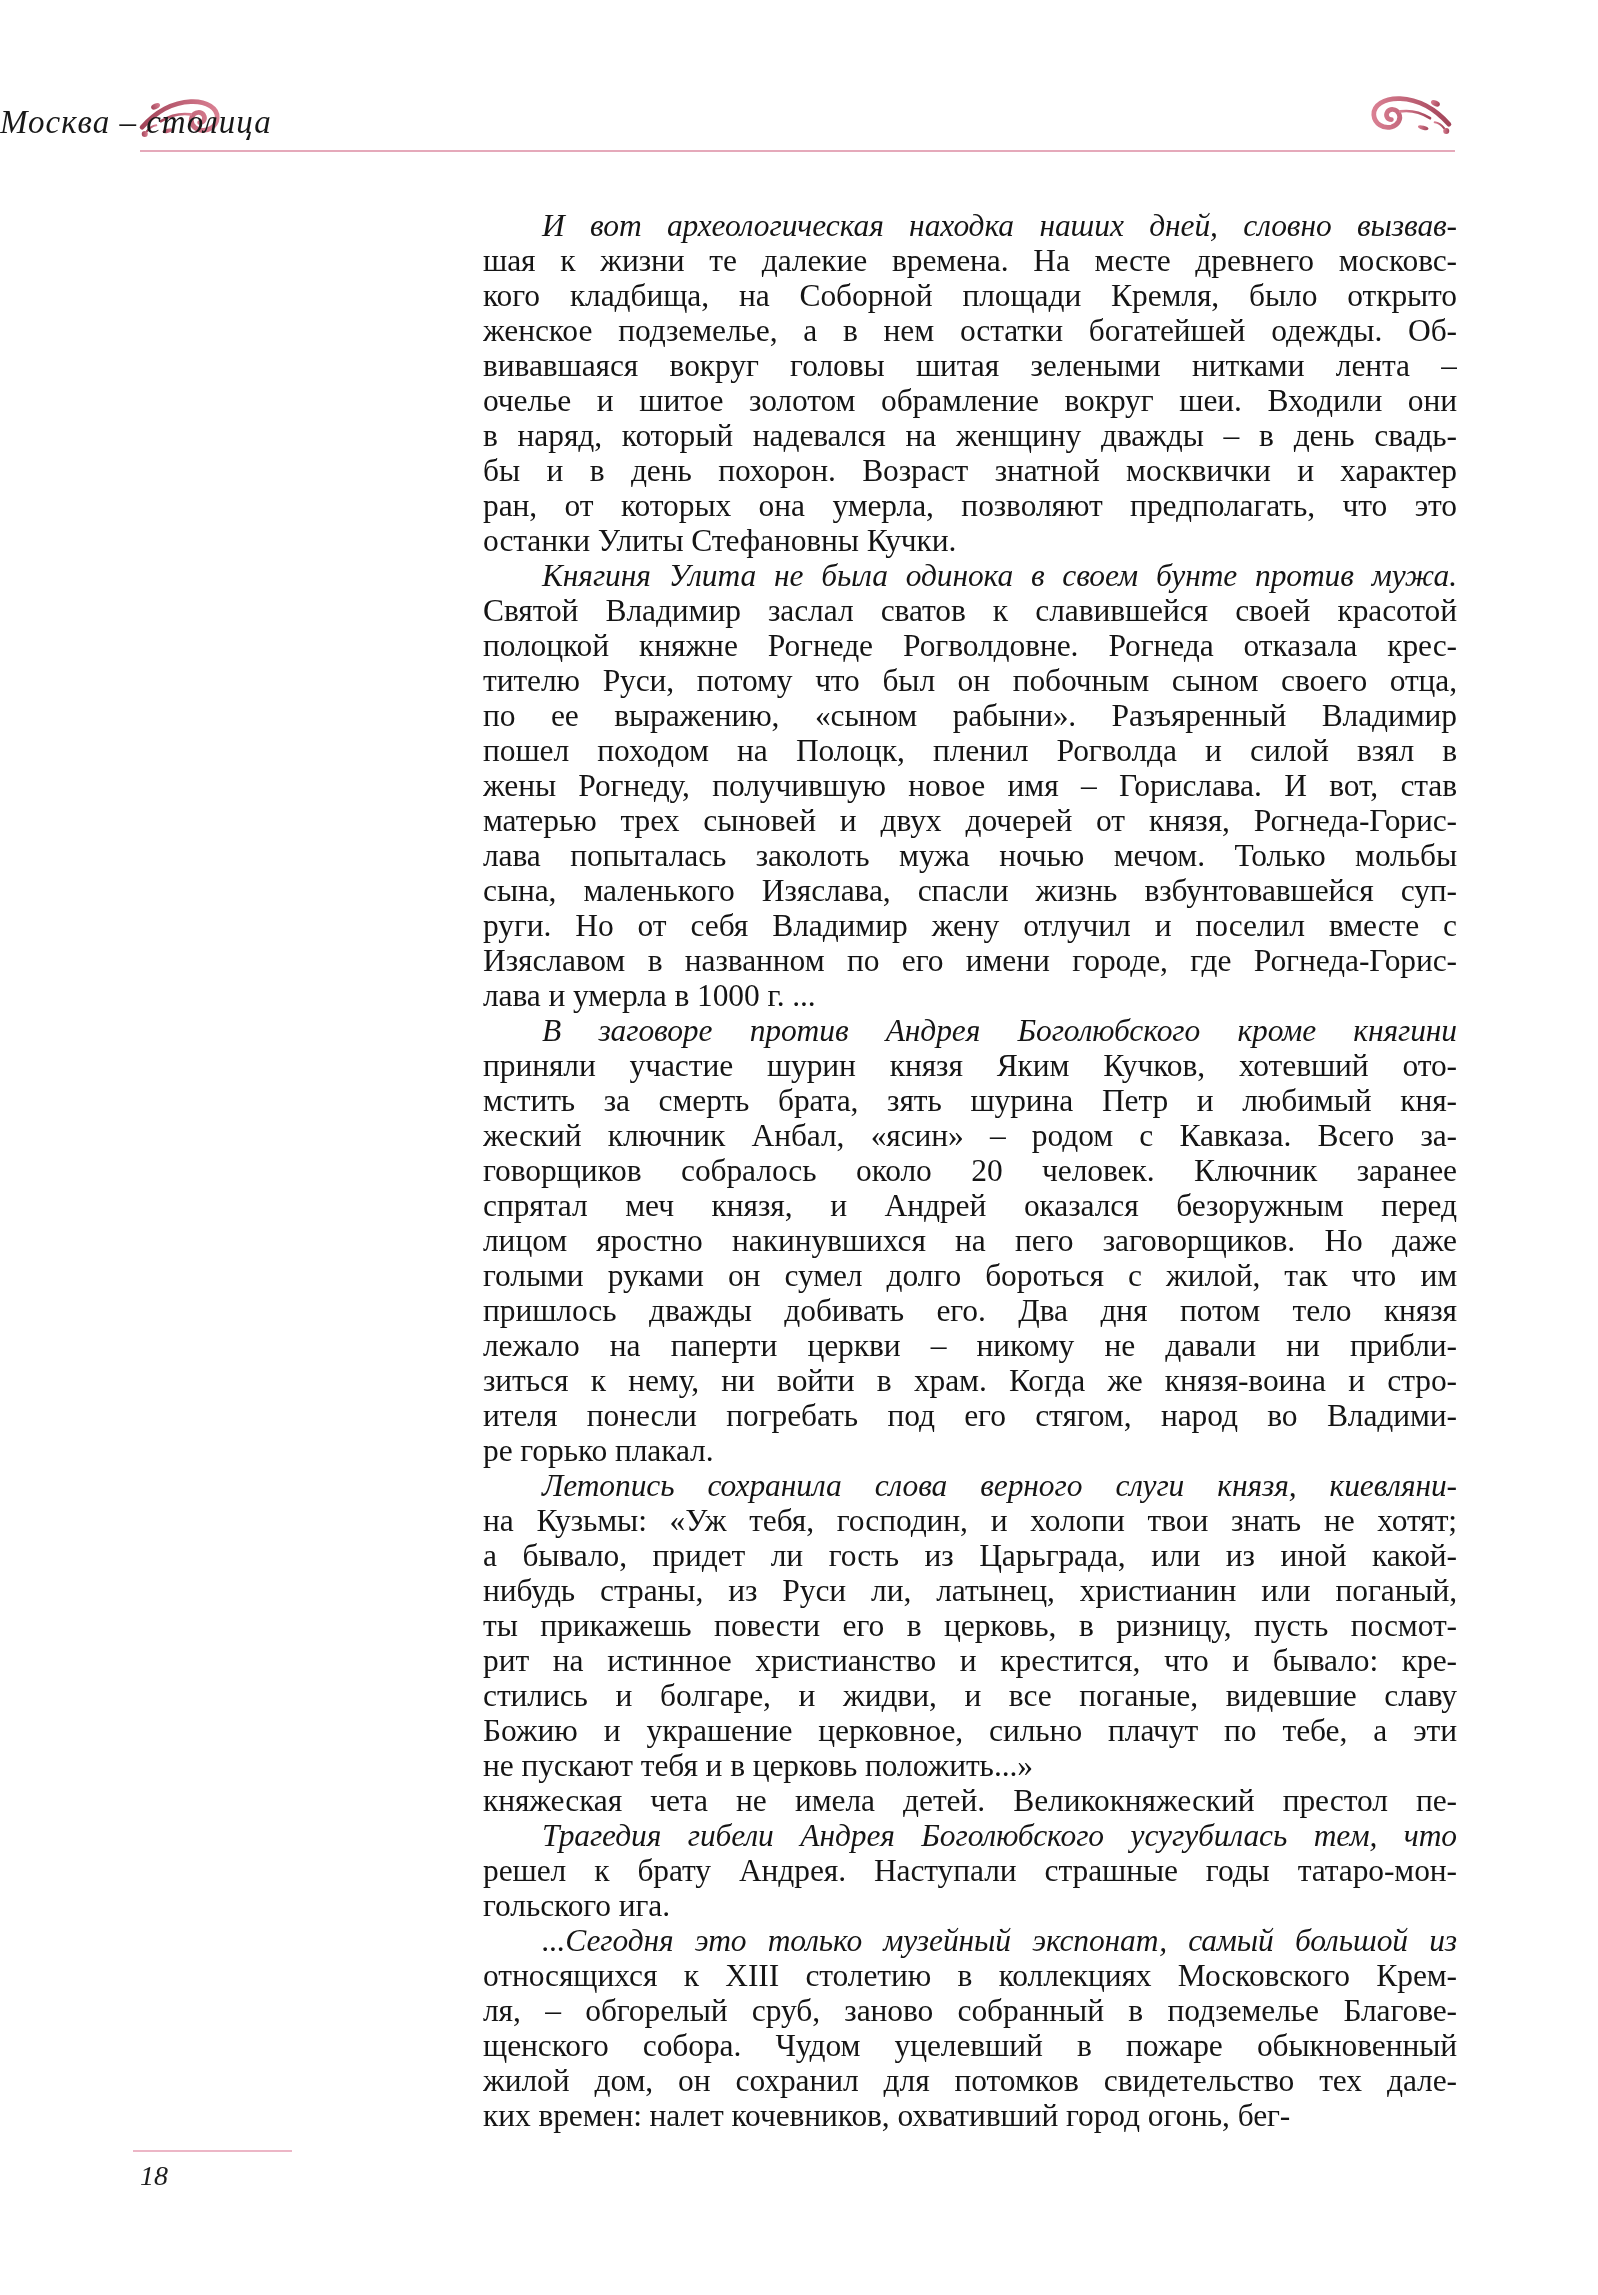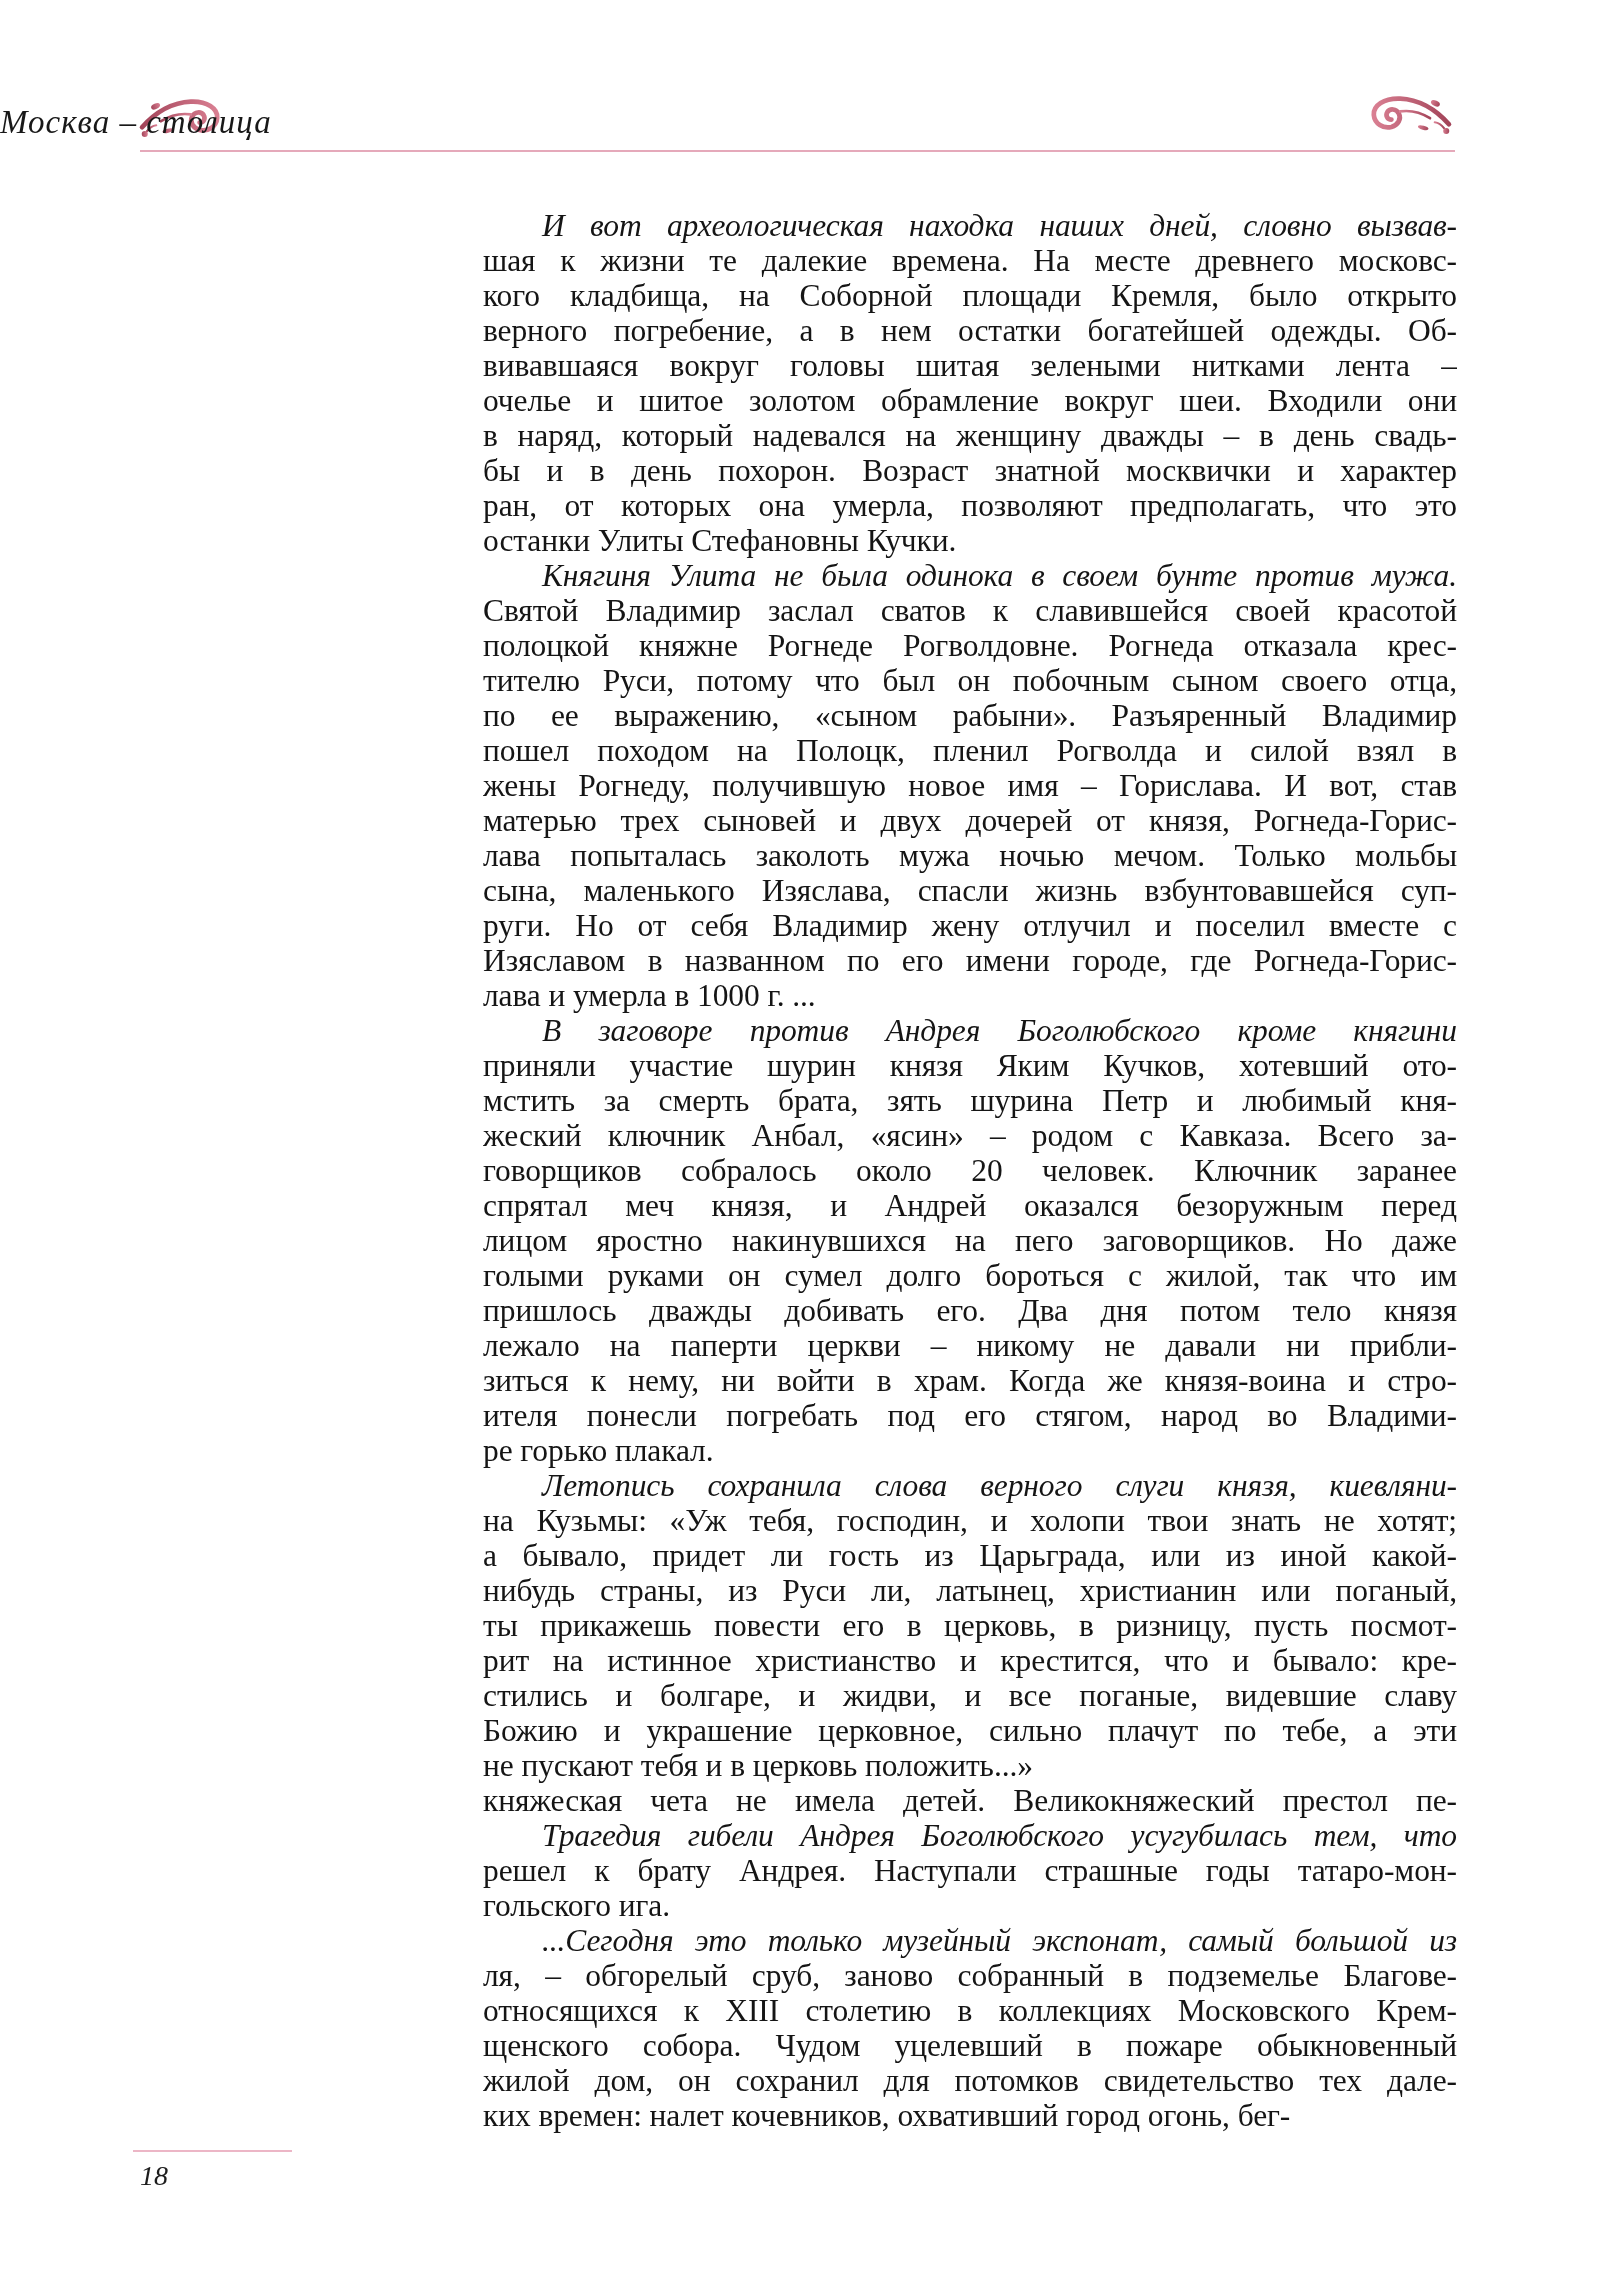--- a/index.html
+++ b/index.html
@@ -101,21 +101,21 @@
     </g>
   </svg>
 
   <div class="header-rule" style="background: rgb(226, 160, 179);"></div>
 
   <div class="body-text">
       <div class="paragraph">
         <div class="line first">И вот археологическая находка наших дней, словно вызвав-</div>
         <div class="line">шая к жизни те далекие времена. На месте древнего московс-</div>
         <div class="line">кого кладбища, на Соборной площади Кремля, было открыто</div>
-        <div class="line">верного погребение, а в нем остатки богатейшей одежды. Об-</div>
+        <div class="line">женское подземелье, а в нем остатки богатейшей одежды. Об-</div>
         <div class="line">вивавшаяся вокруг головы шитая зелеными нитками лента –</div>
         <div class="line">очелье и шитое золотом обрамление вокруг шеи. Входили они</div>
         <div class="line">в наряд, который надевался на женщину дважды – в день свадь-</div>
         <div class="line">бы и в день похорон. Возраст знатной москвички и характер</div>
         <div class="line">ран, от которых она умерла, позволяют предполагать, что это</div>
         <div class="line last">останки Улиты Стефановны Кучки.</div>
       </div>
       <div class="paragraph">
         <div class="line first">Княгиня Улита не была одинока в своем бунте против мужа.</div>
         <div class="line">Святой Владимир заслал сватов к славившейся своей красотой</div>
@@ -158,22 +158,22 @@
         <div class="line last">не пускают тебя и в церковь положить...»</div>
       </div>
       <div class="paragraph">
         <div class="line">княжеская чета не имела детей. Великокняжеский престол пе-</div>
         <div class="line first">Трагедия гибели Андрея Боголюбского усугубилась тем, что</div>
         <div class="line">решел к брату Андрея. Наступали страшные годы татаро-мон-</div>
         <div class="line last">гольского ига.</div>
       </div>
       <div class="paragraph">
         <div class="line first">...Сегодня это только музейный экспонат, самый большой из</div>
+        <div class="line">относящихся к XIII столетию в коллекциях Московского Крем-</div>
         <div class="line">ля, – обгорелый сруб, заново собранный в подземелье Благове-</div>
-        <div class="line">относящихся к XIII столетию в коллекциях Московского Крем-</div>
         <div class="line">щенского собора. Чудом уцелевший в пожаре обыкновенный</div>
         <div class="line">жилой дом, он сохранил для потомков свидетельство тех дале-</div>
         <div class="line last">ких времен: налет кочевников, охвативший город огонь, бег-</div>
       </div>
     </div>
 
   <div class="footer-rule" style="background: rgb(236, 182, 198);"></div>
   <div class="page-number">18</div>
 
 </div>

